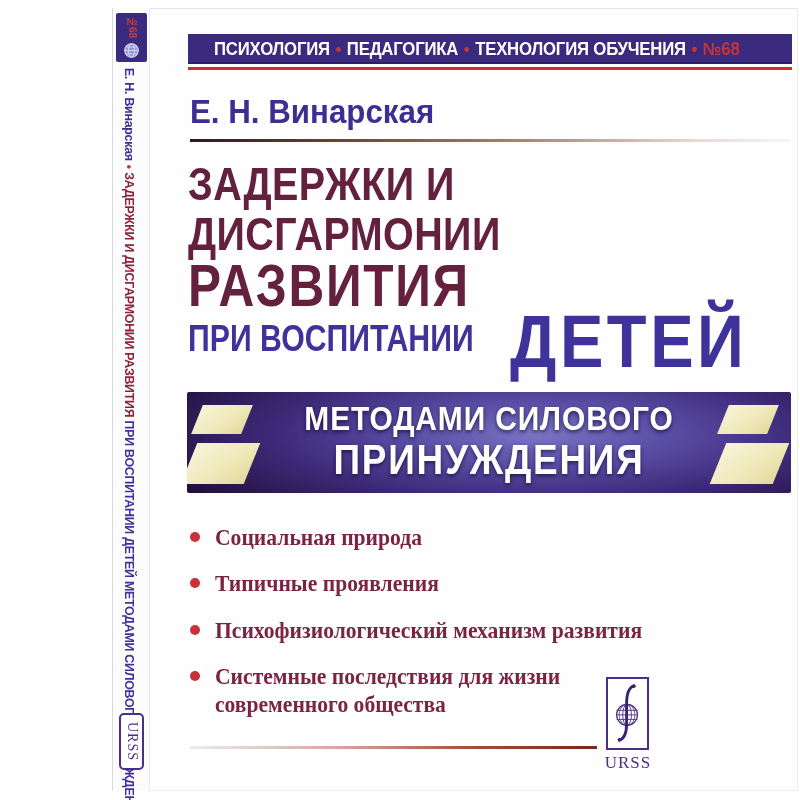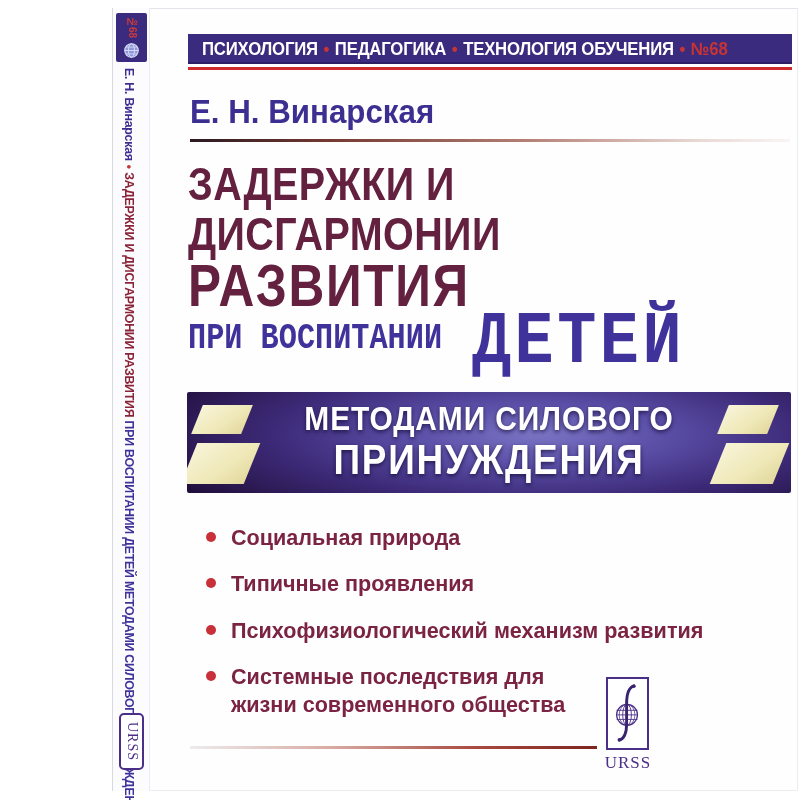--- a/index.html
+++ b/index.html
@@ -30,21 +30,21 @@
   .spine-title-main { color:#8b2438; }
   .spine-title-sub { color:#3f339b; }
   .spine-urss-box { position:absolute; left:6px; top:705px; width:25px; height:57px;
            border:2px solid #4b2e87; border-radius:5px; background:#fff;
            display:flex; align-items:center; justify-content:center; }
   .spine-urss-box span { writing-mode:vertical-rl; font-family:"Liberation Serif","DejaVu Serif",serif;
            font-size:14px; color:#4b2e87; letter-spacing:1px; }
 
   
   .series-banner { position:absolute; left:188px; top:34px; width:604px; height:30px;
-           background:#3b2b7e; display:flex; align-items:center; padding-left:14px;
+           background:#3b2b7e; display:flex; align-items:center; padding-left:26px;
            box-shadow:inset 0 -2px 0 #2c1f63; }
   .series-banner .inner { display:inline-block; white-space:nowrap; transform:scaleX(0.93);
            transform-origin:0 50%; font-weight:bold; font-size:18px; color:#ffffff;
            letter-spacing:-0.2px; }
   .series-banner .sep { color:#c63434; padding:0 6px; }
   .series-banner .issue { color:#c63434; }
   .series-redline { position:absolute; left:188px; top:67px; width:604px; height:3px;
            background:#cf2b2b; }
 
   
@@ -54,21 +54,21 @@
   .author-rule { position:absolute; left:190px; top:139px; width:600px; height:3px;
            background:linear-gradient(to right,#2b1a20 0%,#713730 22%,#b37d72 55%,#e9d9d5 85%,#f9f5f4 100%); }
 
   
   .title-line { position:absolute; left:188px; font-weight:bold; color:#63203f;
            white-space:nowrap; transform:scaleX(0.84); transform-origin:0 0;
            letter-spacing:0.5px; line-height:1; }
   .title-1 { top:160px; font-size:47px; }
   .title-2 { top:210px; font-size:47px; }
   .title-3 { top:257px; font-size:59px; letter-spacing:2px; }
-  .title-4 { position:absolute; left:188px; top:305px; display:flex; align-items:flex-start;font-family:Liberation Mono, monospace; }
+  .title-4 { position:absolute; left:188px; top:305px; display:flex; align-items:flex-start; }
   .title-4-prefix { font-weight:bold; font-size:36px; color:#3f339b; white-space:nowrap;
            transform:scaleX(0.84); transform-origin:0 0; margin-top:16px; line-height:1; }
   .title-4-emph { font-weight:bold; font-size:74px; color:#3f339b; white-space:nowrap;
            transform:scaleX(0.88); transform-origin:0 0; margin-left:-18px; line-height:1;
            letter-spacing:4px; }
 
   
   .method-banner { position:absolute; left:187px; top:392px; width:604px; height:101px;
            border-radius:2px; overflow:hidden;
            background:radial-gradient(ellipse 75% 110% at 58% 42%, #7a74c4 0%, #5a4ea6 28%, #3d2a78 58%, #241243 88%, #170a2e 100%); }
@@ -77,21 +77,21 @@
   .stripe-l1 { left:10px;  top:13px; width:50px; height:29px; }
   .stripe-l2 { left:2px;   top:51px; width:63px; height:41px; }
   .stripe-r1 { right:18px; top:13px; width:50px; height:29px; }
   .stripe-r2 { right:10px; top:51px; width:63px; height:41px; }
   .method-line { position:absolute; left:0; width:100%; text-align:center; color:#ffffff;
            font-weight:bold; line-height:1; text-shadow:0 2px 5px rgba(10,0,40,0.65); }
   .method-line-1 { top:9px;  font-size:34px; transform:scaleX(0.88); letter-spacing:1px; }
   .method-line-2 { top:47px; font-size:42px; transform:scaleX(0.88); letter-spacing:2px; }
 
   
-  .bullets { position:absolute; left:206px; top:524px; list-style:none; }
+  .bullets { position:absolute; left:190px; top:524px; list-style:none;font-family:Liberation Serif, serif; }
   .bullets li { display:flex; align-items:flex-start; margin-bottom:19px; }
   .bullet-dot { flex:0 0 auto; width:10px; height:10px; border-radius:50%; background:#c8303a;
            margin:8px 15px 0 0; }
   .bullet-text { font-weight:bold; font-size:22.5px; color:#7b2342; line-height:1.22;
            transform:scaleX(0.96); transform-origin:0 0; }
   .bullets li.wrap .bullet-text { max-width:400px; }
 
   
   .bottom-rule { position:absolute; left:190px; top:746px; width:407px; height:2.5px;
            background:linear-gradient(to right,#ececec 0%,#d8aaa2 35%,#a84a40 70%,#7e241f 100%); }

